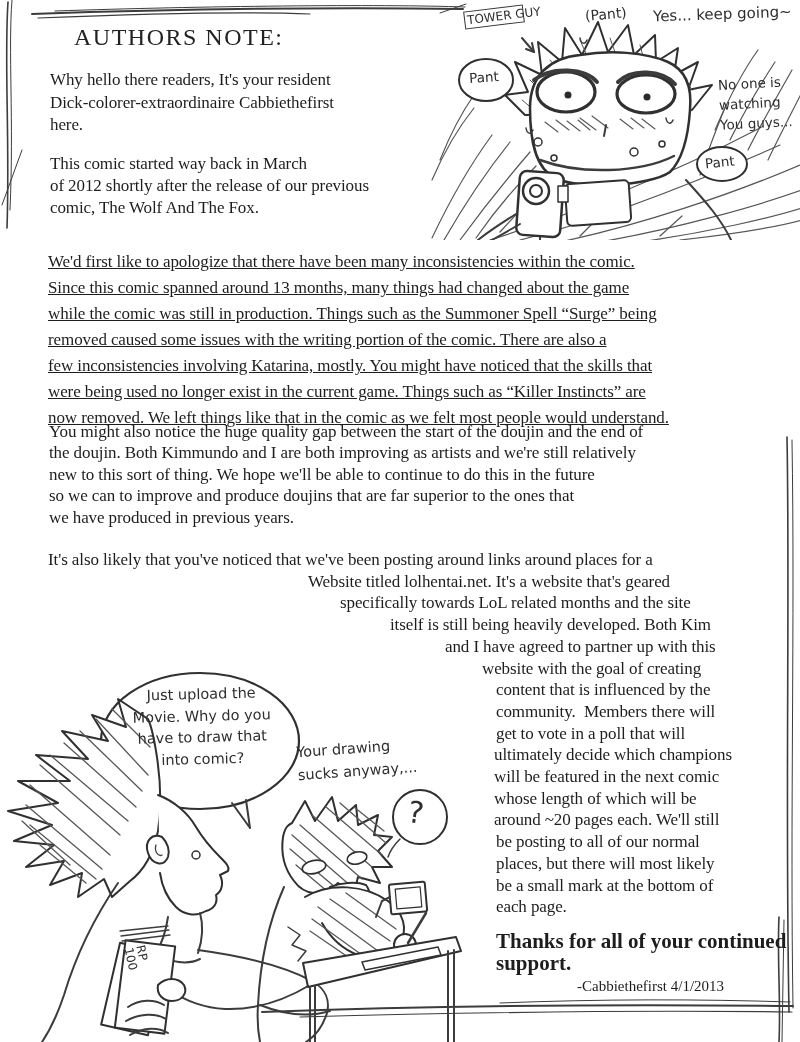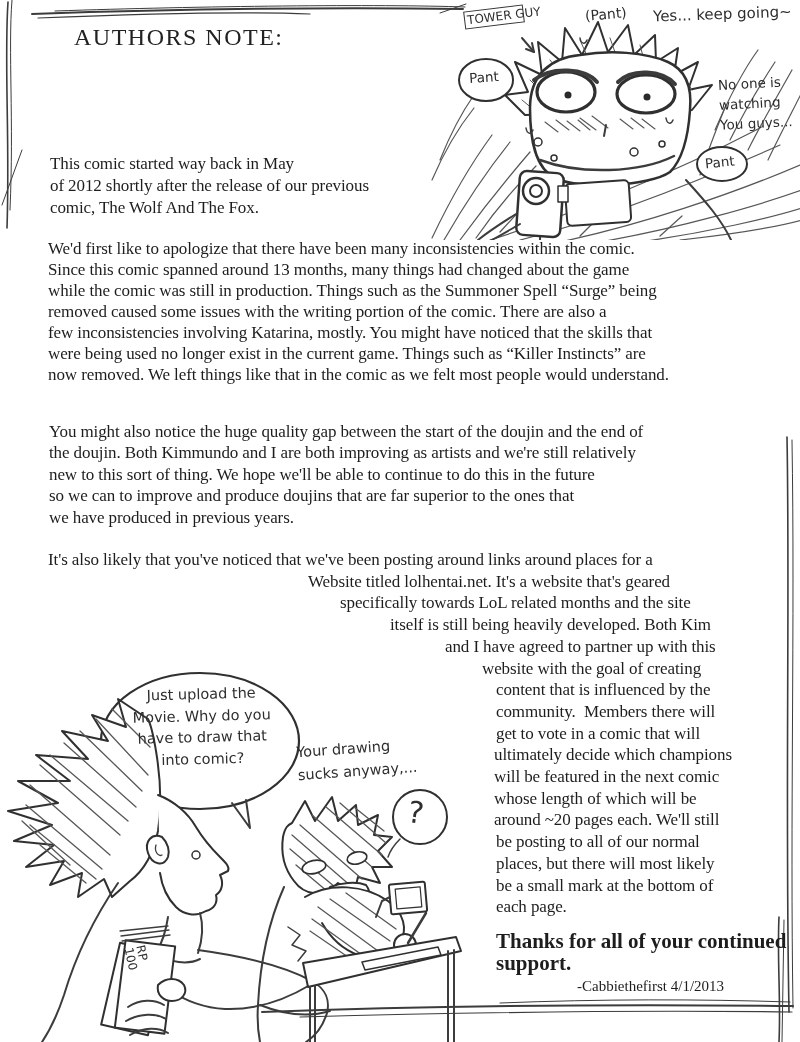--- a/index.html
+++ b/index.html
@@ -15,21 +15,21 @@
   .ink    { stroke:#303030; fill:#ffffff; stroke-linecap:round; stroke-linejoin:round; }
   .hatch  { stroke:#575757; fill:none; stroke-linecap:round; }
 
   .title {
     left:74px; top:24px; font-size:24px; letter-spacing:1.5px;
     color:#222; white-space:pre;
   }
   .para { white-space:pre; font-size:17px; letter-spacing:-0.1px; }
   .p1 { left:50px; top:69px;  line-height:22.7px; }
   .p2 { left:50px; top:153px; line-height:22.2px; }
-  .p3 { left:48px; top:238px; line-height:21px; }
+  .p3 { left:48px; top:249px; line-height:26px;text-decoration:underline; }
   .p4 { left:49px; top:421px; line-height:21.4px; }
 
   .wrap-para { left:0; top:549px; width:665px; }
   .wrap-para .wl { line-height:21.7px; white-space:pre; font-size:17px; letter-spacing:-0.1px; }
   .wl0{margin-left:48px}.wl1{margin-left:308px}.wl2{margin-left:340px}.wl3{margin-left:390px}
   .wl4{margin-left:445px}.wl5{margin-left:482px}.wl6{margin-left:496px}.wl7{margin-left:496px}
   .wl8{margin-left:496px}.wl9{margin-left:494px}.wl10{margin-left:494px}.wl11{margin-left:494px}
   .wl12{margin-left:494px}.wl13{margin-left:496px}.wl14{margin-left:496px}.wl15{margin-left:496px}
   .wl16{margin-left:496px}
 
@@ -271,21 +271,24 @@
       <rect class="ink" stroke-width="2" x="390" y="228" width="36" height="30" rx="2"></rect>
       <rect class="ink" stroke-width="1.2" x="396" y="233" width="25" height="20"></rect>
     </g>
     <path class="stroke" stroke-width="2" d="M382,246 L390,242 M376,262 L382,246"></path>
 
     <circle class="ink" stroke-width="2" cx="420" cy="162" r="27"></circle>
     <path class="stroke" stroke-width="1.5" d="M400,184 C394,190 390,196 388,202"></path>
   </svg>
 
   <div class="abs title">AUTHORS NOTE:</div>
-  <div class="abs para p2">This comic started way back in May
+  <div class="abs para p1">Why hello there readers, It's your resident
+Dick-colorer-extraordinaire Cabbiethefirst
+here.</div>
+  <div class="abs para p2">This comic started way back in March
 of 2012 shortly after the release of our previous
 comic, The Wolf And The Fox.</div>
   <div class="abs para p3">We'd first like to apologize that there have been many inconsistencies within the comic.
 Since this comic spanned around 13 months, many things had changed about the game
 while the comic was still in production. Things such as the Summoner Spell “Surge” being
 removed caused some issues with the writing portion of the comic. There are also a
 few inconsistencies involving Katarina, mostly. You might have noticed that the skills that
 were being used no longer exist in the current game. Things such as “Killer Instincts” are
 now removed. We left things like that in the comic as we felt most people would understand.</div>
   <div class="abs para p4">You might also notice the huge quality gap between the start of the doujin and the end of
@@ -296,21 +299,21 @@
 
   <div class="abs wrap-para">
     <div class="wl wl0">It's also likely that you've noticed that we've been posting around links around places for a</div>
     <div class="wl wl1">Website titled lolhentai.net. It's a website that's geared</div>
     <div class="wl wl2">specifically towards LoL related months and the site</div>
     <div class="wl wl3">itself is still being heavily developed. Both Kim</div>
     <div class="wl wl4">and I have agreed to partner up with this</div>
     <div class="wl wl5">website with the goal of creating</div>
     <div class="wl wl6">content that is influenced by the</div>
     <div class="wl wl7">community.  Members there will</div>
-    <div class="wl wl8">get to vote in a comic that will</div>
+    <div class="wl wl8">get to vote in a poll that will</div>
     <div class="wl wl9">ultimately decide which champions</div>
     <div class="wl wl10">will be featured in the next comic</div>
     <div class="wl wl11">whose length of which will be</div>
     <div class="wl wl12">around ~20 pages each. We'll still</div>
     <div class="wl wl13">be posting to all of our normal</div>
     <div class="wl wl14">places, but there will most likely</div>
     <div class="wl wl15">be a small mark at the bottom of</div>
     <div class="wl wl16">each page.</div>
   </div>
 

